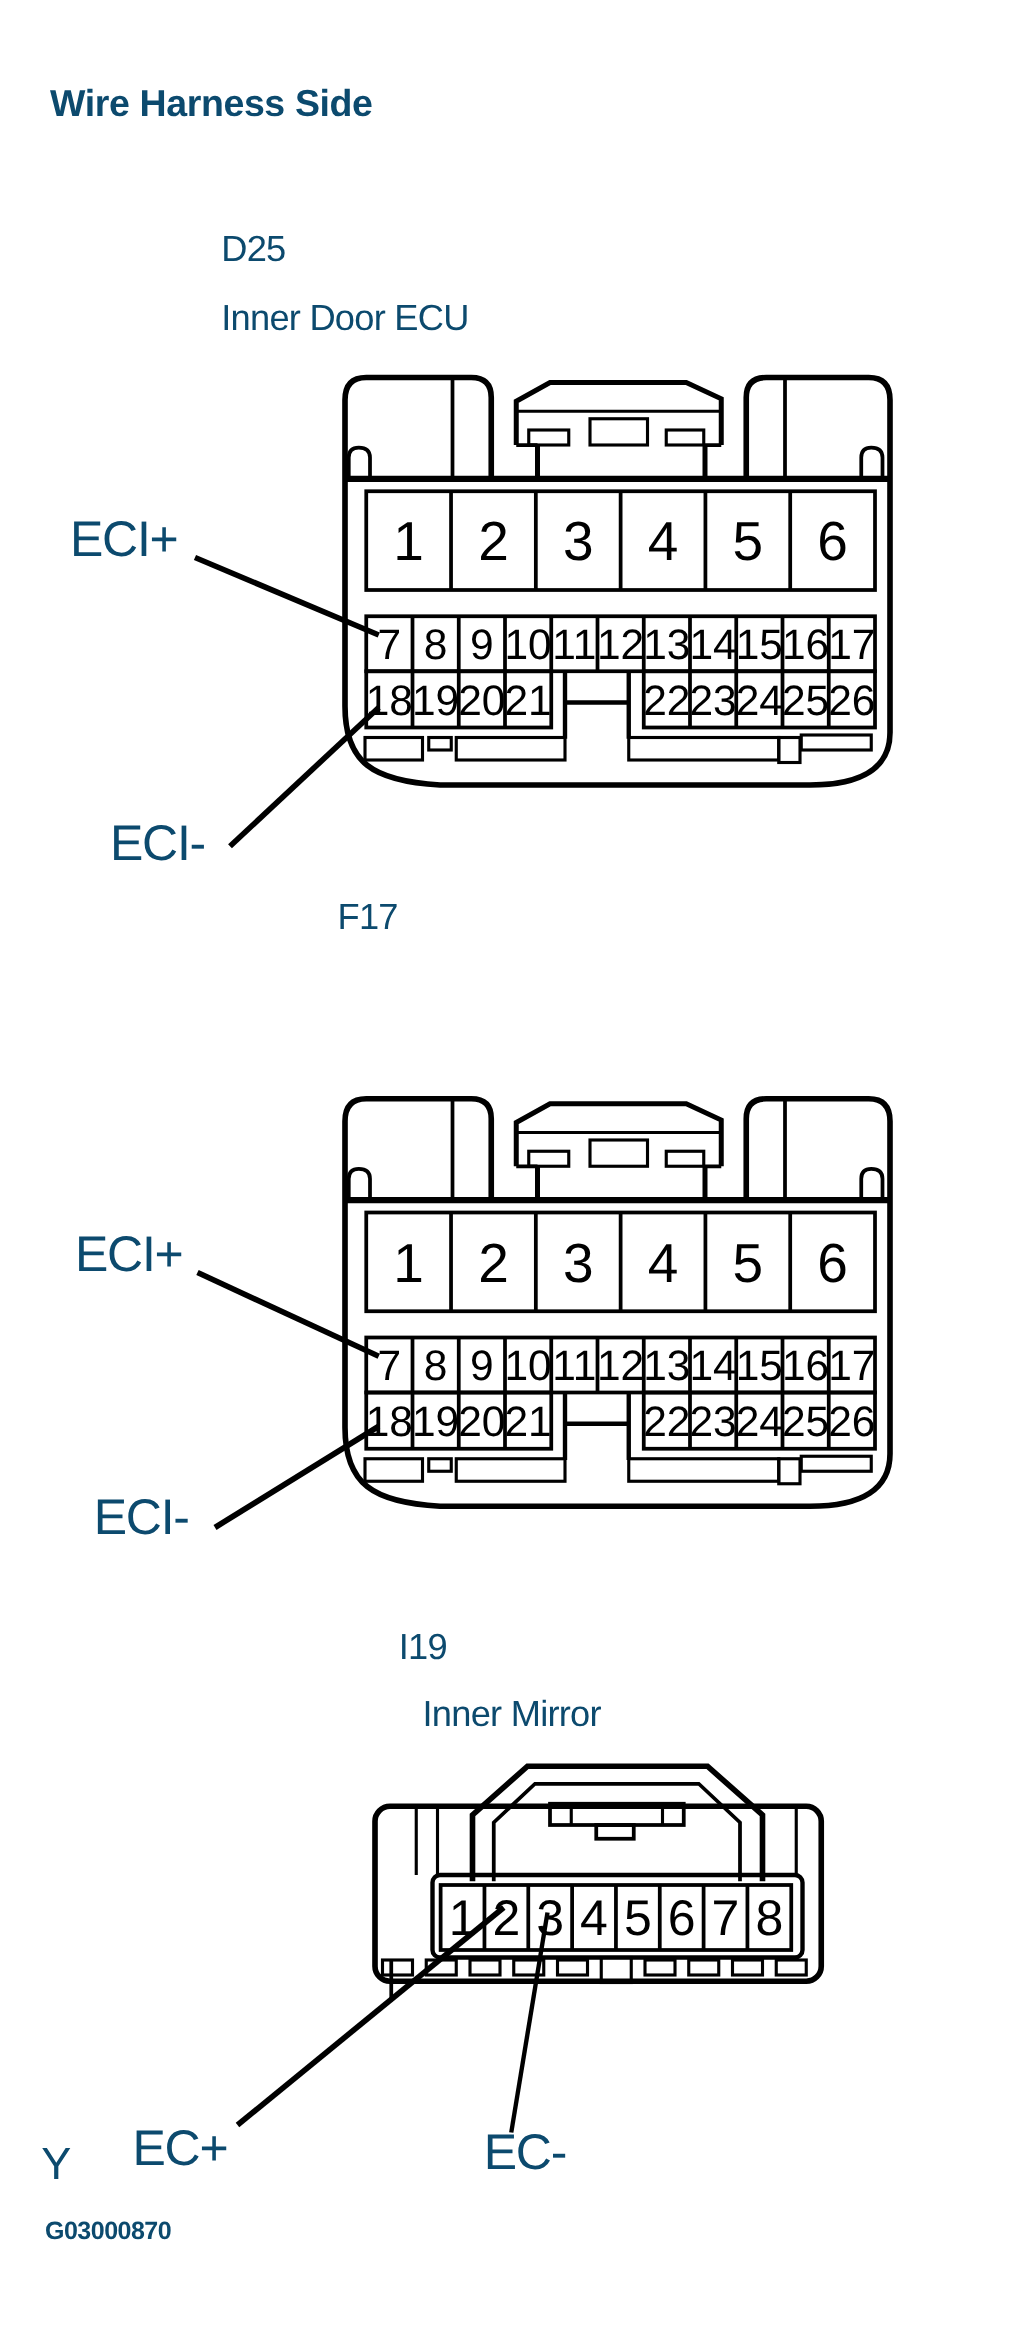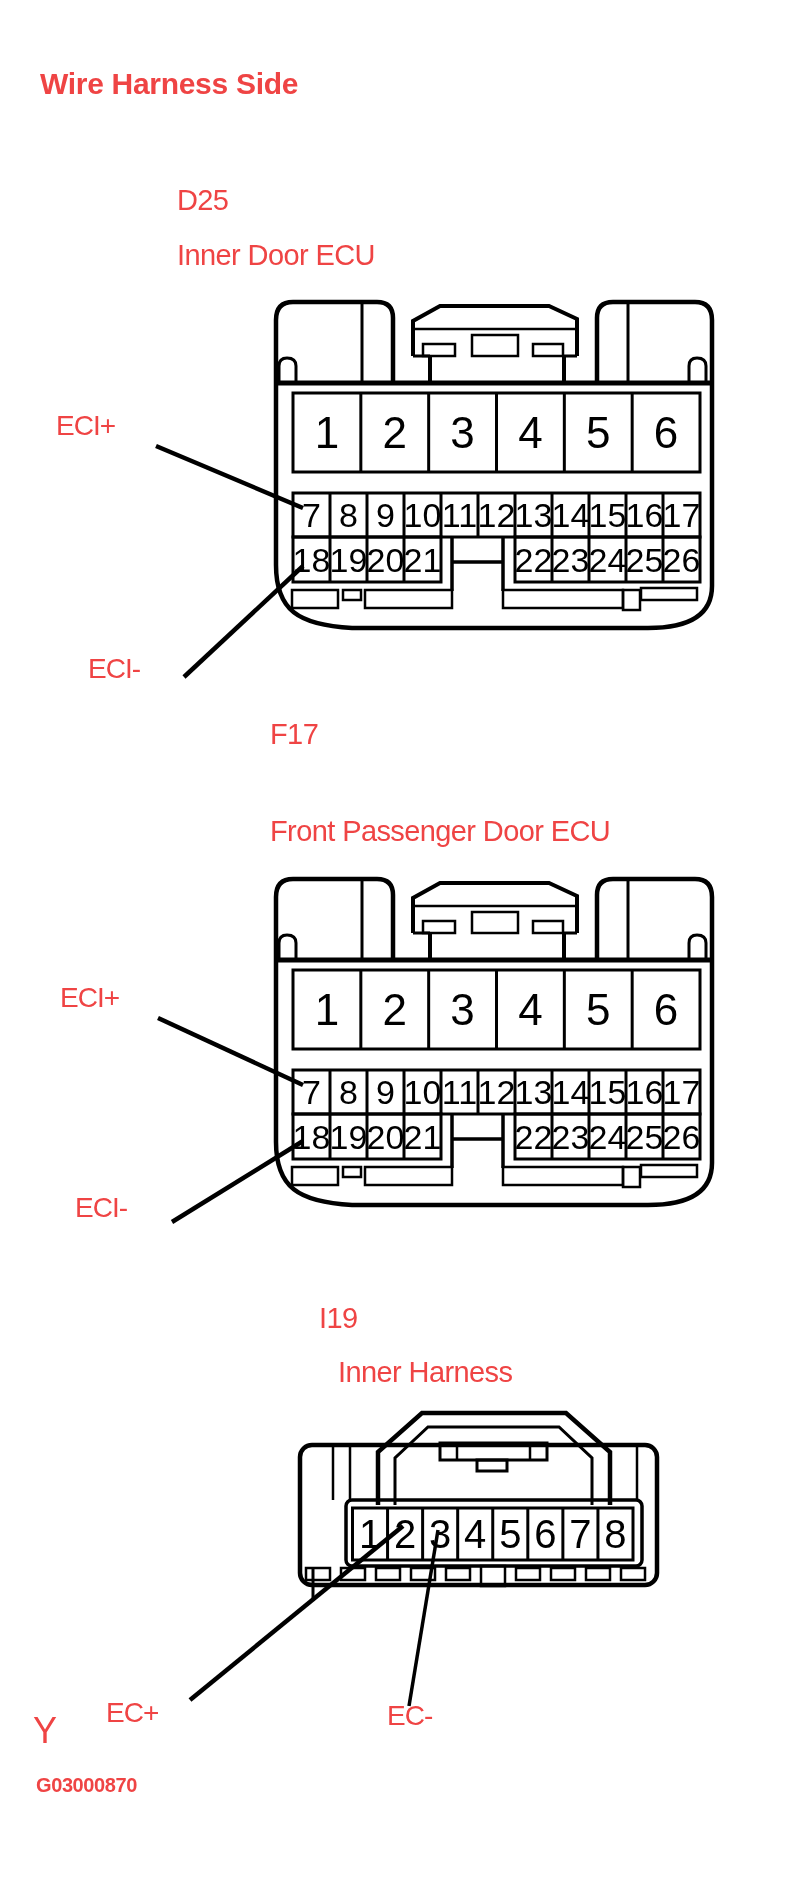--- a/index.html
+++ b/index.html
@@ -1,22 +1,22 @@
 <!DOCTYPE html>
 <html><head>
 <meta charset="utf-8">
 <style>
   html,body{margin:0;padding:0;background:#fff;}
   .page{position:relative;width:807px;height:1877px;background:#fff;overflow:hidden;
         font-family:"Liberation Sans",sans-serif;color:#000;}
   .art{position:absolute;left:0;top:0;}
-  .lbl{position:absolute;white-space:nowrap;color:#ef4444;line-height:1;}
+  .lbl{position:absolute;white-space:nowrap;color:#0c4a6e;line-height:1;}
   .title{font-size:30px;font-weight:bold;letter-spacing:-0.3px;}
   .conn-code,.conn-name{font-size:29px;letter-spacing:-0.6px;}
-  .pinlabel{font-size:28px;letter-spacing:-1px;text-align:right;}
+  .pinlabel{font-size:40px;letter-spacing:-1px;text-align:right;}
   .page-letter{font-size:36px;}
   .fig-code{font-size:20px;font-weight:bold;letter-spacing:-0.4px;}
 </style>
 </head>
 <body>
 
 <div class="page">
 
   <svg class="art" width="807" height="1877" viewBox="0 0 807 1877" fill="none" stroke="#000">
 
@@ -215,24 +215,23 @@
   </svg>
 
   <div class="lbl title" style="left:40px;top:69px">Wire Harness Side</div>
 
   <div class="lbl conn-code" style="left:177px;top:186px">D25</div>
   <div class="lbl conn-name" style="left:177px;top:241px">Inner Door ECU</div>
   <div class="lbl pinlabel" style="left:56px;top:412px">ECI+</div>
   <div class="lbl pinlabel" style="left:88px;top:655px">ECI-</div>
 
   <div class="lbl conn-code" style="left:270px;top:720px">F17</div>
-  <div class="lbl conn-name" style="left:270px;top:817px">Front Passenger Door ECU</div>
   <div class="lbl pinlabel" style="left:60px;top:984px">ECI+</div>
   <div class="lbl pinlabel" style="left:75px;top:1194px">ECI-</div>
 
   <div class="lbl conn-code" style="left:319px;top:1304px">I19</div>
-  <div class="lbl conn-name" style="left:338px;top:1358px">Inner Harness</div>
+  <div class="lbl conn-name" style="left:338px;top:1358px">Inner Mirror</div>
   <div class="lbl pinlabel" style="left:106px;top:1699px">EC+</div>
   <div class="lbl pinlabel" style="left:387px;top:1702px">EC-</div>
 
   <div class="lbl page-letter" style="left:33px;top:1713px">Y</div>
   <div class="lbl fig-code" style="left:36px;top:1775px">G03000870</div>
 </div>
 
 </body></html>

